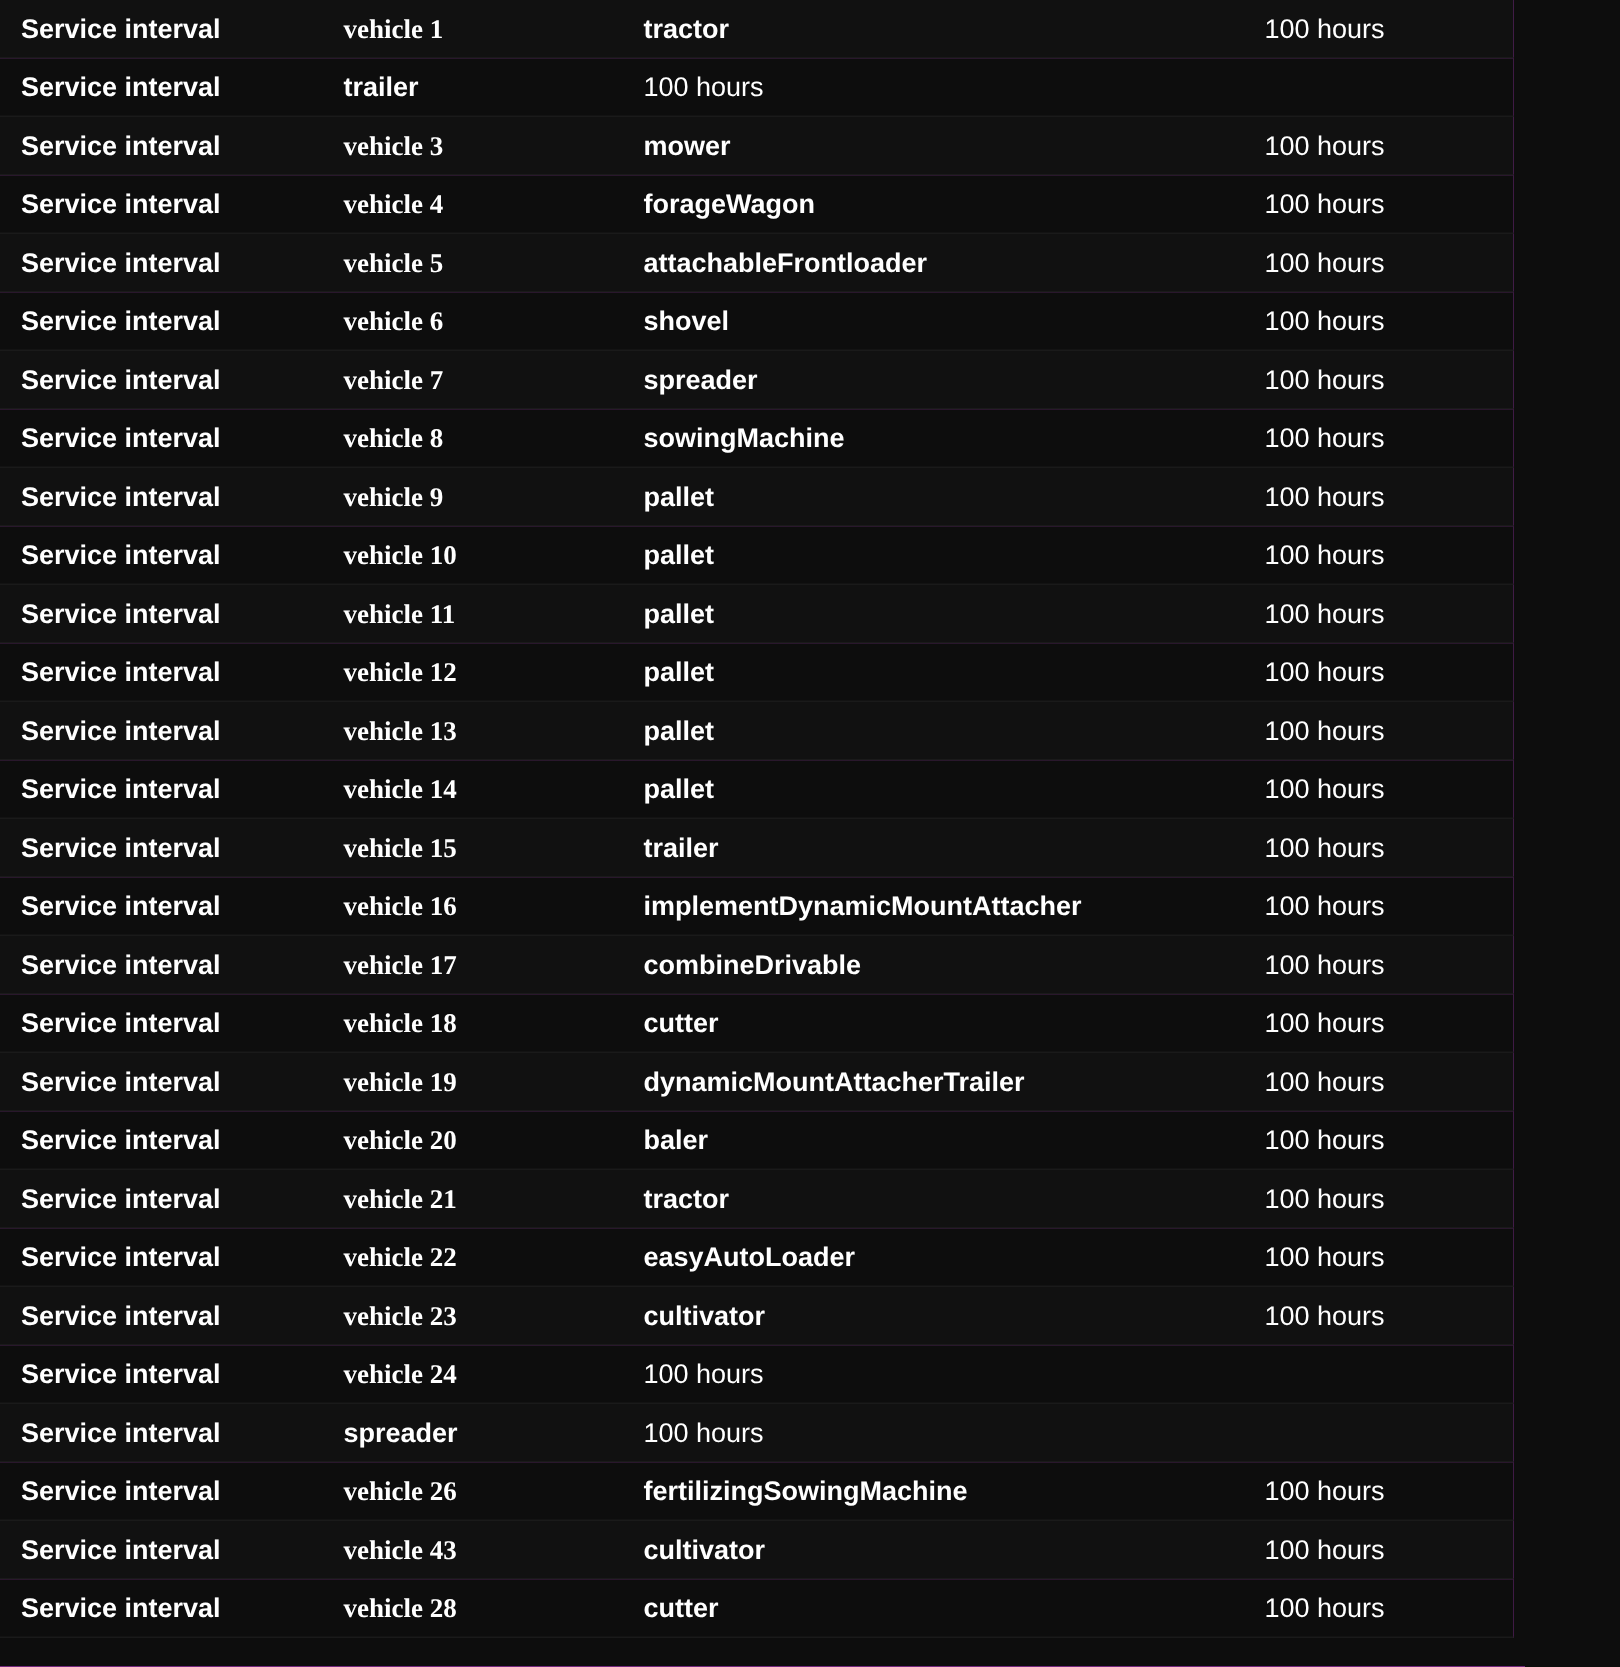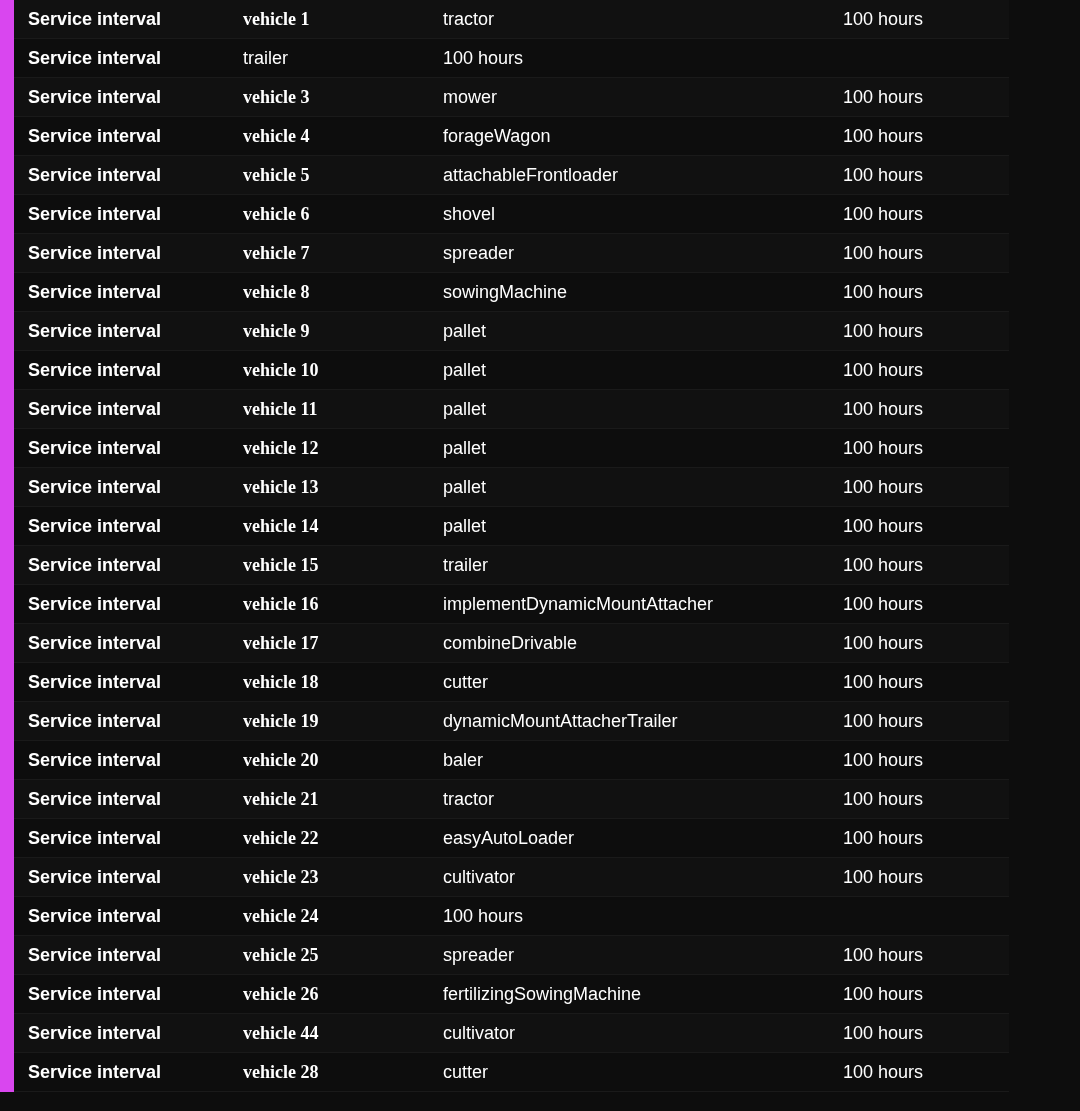--- a/index.html
+++ b/index.html
@@ -11,21 +11,20 @@
     body {
       background-color: #0d0d0d;
       font-family: Arial, sans-serif;
       width: 1080px;
       min-height: 1111px;
     }
 
     .table-container {
       width: 1009px;
       background-color: #d946ef;
-      padding-left: 14px;
     }
 
     .table-row {
       display: grid;
       grid-template-columns: 215px 200px 1fr 180px;
       border-bottom: 1px solid #1a1a1a;
       min-height: 39px;
       align-items: center;
     }
 
@@ -49,21 +48,21 @@
       color: #ffffff;
     }
 
     .cell-vehicle {
       font-weight: 700;
       color: #ffffff;
       font-family: Liberation Serif, serif;
     }
 
     .cell-type {
-      font-weight: 400;
+      font-weight: 700;
       color: #ffffff;
     }
 
     .cell-value {
       font-weight: 400;
       color: #ffffff;
       text-align: left;
       padding-right: 20px;
     }
   </style>
@@ -208,33 +207,32 @@
       <span class="cell cell-type">cultivator</span>
       <span class="cell cell-value">100 hours</span>
     </div>
     <div class="table-row">
       <span class="cell cell-label">Service interval</span>
       <span class="cell cell-vehicle">vehicle 24</span>
       <span class="cell cell-value">100 hours</span>
     </div>
     <div class="table-row">
       <span class="cell cell-label">Service interval</span>
-      <span class="cell cell-vehicle">vehicle 25</span>
       <span class="cell cell-type">spreader</span>
       <span class="cell cell-value">100 hours</span>
     </div>
     <div class="table-row">
       <span class="cell cell-label">Service interval</span>
       <span class="cell cell-vehicle">vehicle 26</span>
       <span class="cell cell-type">fertilizingSowingMachine</span>
       <span class="cell cell-value">100 hours</span>
     </div>
     <div class="table-row">
       <span class="cell cell-label">Service interval</span>
-      <span class="cell cell-vehicle">vehicle 44</span>
+      <span class="cell cell-vehicle">vehicle 43</span>
       <span class="cell cell-type">cultivator</span>
       <span class="cell cell-value">100 hours</span>
     </div>
     <div class="table-row">
       <span class="cell cell-label">Service interval</span>
       <span class="cell cell-vehicle">vehicle 28</span>
       <span class="cell cell-type">cutter</span>
       <span class="cell cell-value">100 hours</span>
     </div>
   </div>

